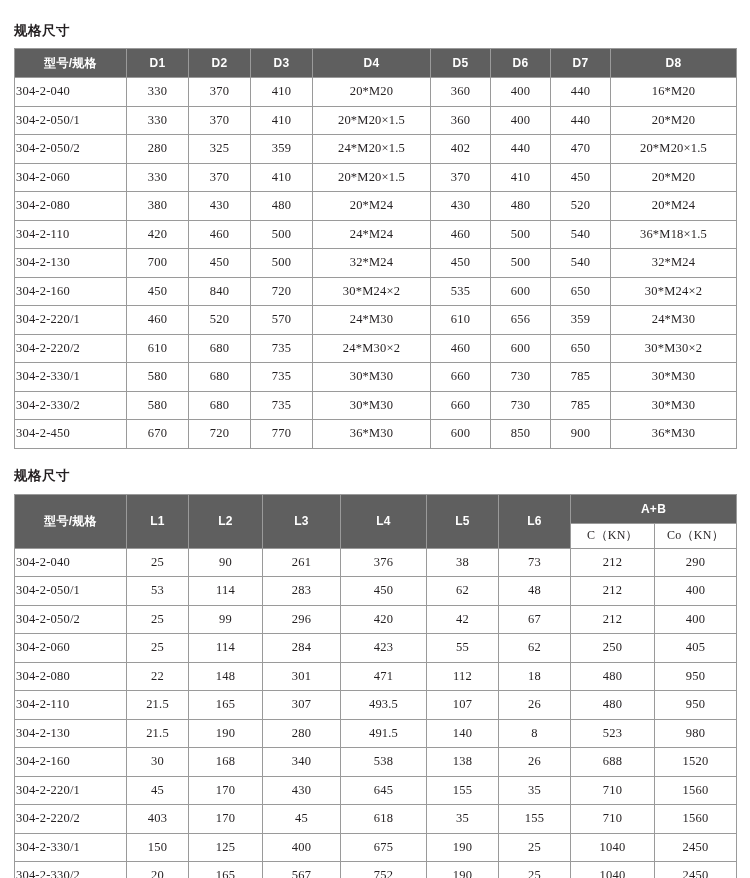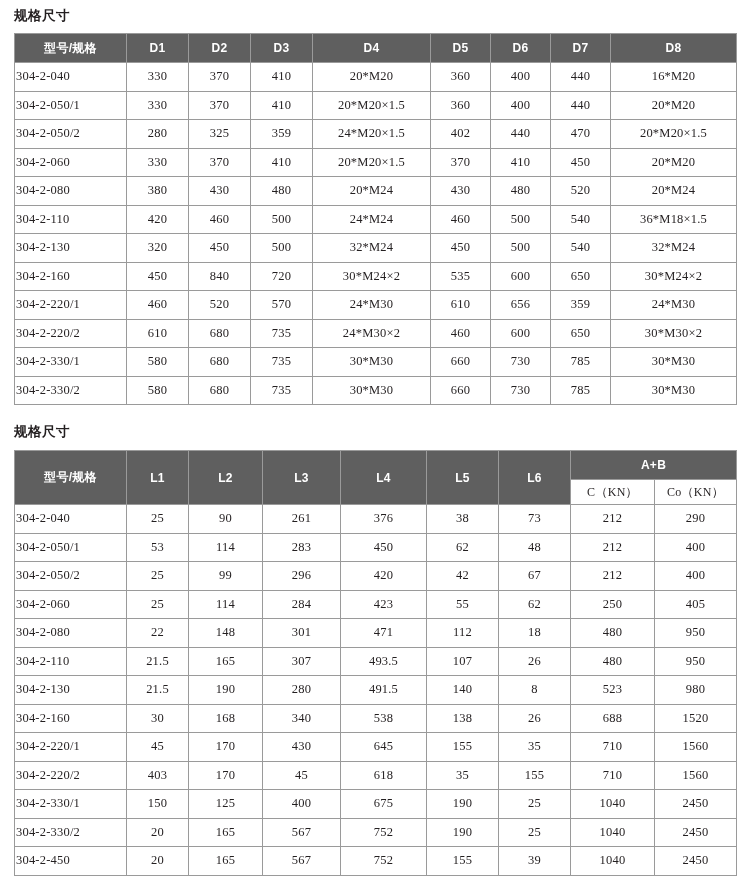--- a/index.html
+++ b/index.html
@@ -12,21 +12,21 @@
     height: 878px;
     font-family: "Liberation Serif", "DejaVu Serif", serif;
     color: #231f20;
     overflow: hidden;
   }
   .page {
     position: relative;
     width: 747px;
     height: 878px;
     box-sizing: border-box;
-    padding: 1px 14px;
+    padding: 16px 14px;
   }
   .section-title {
     font-family: "Liberation Sans", "DejaVu Sans", sans-serif;
     font-size: 13.5px;
     color: #231f20;
     letter-spacing: 0.5px;
     margin: 0;
   }
   .title-1 { padding-top: 6px; padding-bottom: 8px; }
   .title-2 { padding-top: 18px; padding-bottom: 9px; }
@@ -186,21 +186,21 @@
           <td>460</td>
           <td>500</td>
           <td>24*M24</td>
           <td>460</td>
           <td>500</td>
           <td>540</td>
           <td>36*M18×1.5</td>
         </tr>
         <tr>
           <td class="model">304-2-130</td>
-          <td>320</td>
+          <td>700</td>
           <td>450</td>
           <td>500</td>
           <td>32*M24</td>
           <td>450</td>
           <td>500</td>
           <td>540</td>
           <td>32*M24</td>
         </tr>
         <tr>
           <td class="model">304-2-160</td>
@@ -249,20 +249,31 @@
         <tr>
           <td class="model">304-2-330/2</td>
           <td>580</td>
           <td>680</td>
           <td>735</td>
           <td>30*M30</td>
           <td>660</td>
           <td>730</td>
           <td>785</td>
           <td>30*M30</td>
+        </tr>
+        <tr>
+          <td class="model">304-2-450</td>
+          <td>670</td>
+          <td>720</td>
+          <td>770</td>
+          <td>36*M30</td>
+          <td>600</td>
+          <td>850</td>
+          <td>900</td>
+          <td>36*M30</td>
         </tr>
       </tbody>
   </table>
 
   <h2 class="section-title title-2">规格尺寸</h2>
 
   <table class="spec t2">
     <colgroup>
       <col class="d0">
         <col class="d1">

